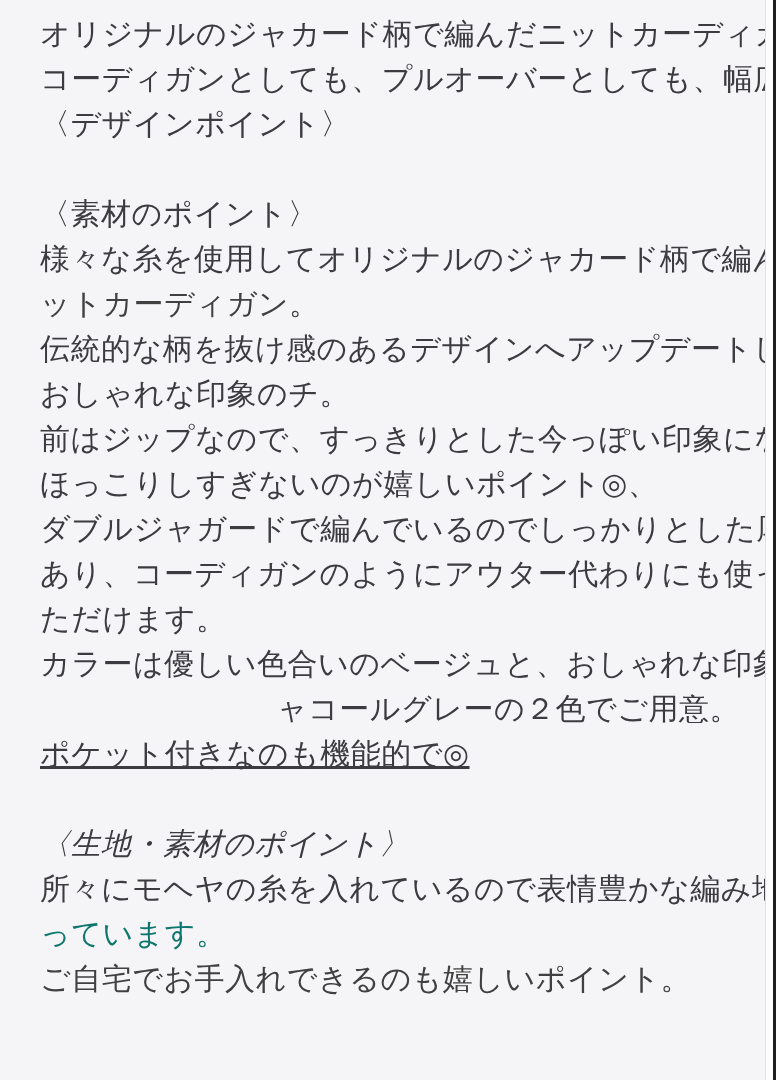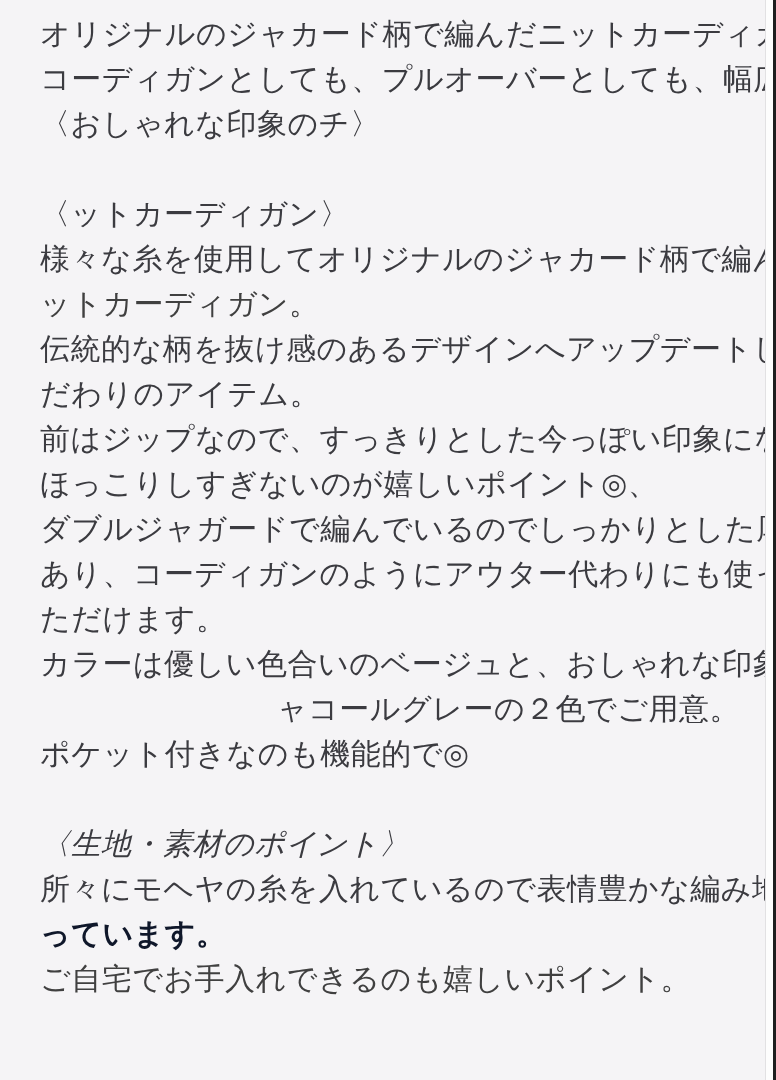--- a/index.html
+++ b/index.html
@@ -55,36 +55,36 @@
     background: #1f1f1f;
   }
 </style>
 </head>
 <body style="background: rgb(245, 244, 246);">
 
 <div class="page">
   <div class="text-block" id="lines-container">
       <div class="text-line" style="color: rgb(59, 59, 64);">オリジナルのジャカード柄で編んだニットカーディガン。</div>
       <div class="text-line" style="color: rgb(59, 59, 64);">コーディガンとしても、プルオーバーとしても、幅広く活</div>
-      <div class="text-line" style="color: rgb(59, 59, 64);">〈おしゃれな印象のチ〉</div>
+      <div class="text-line" style="color: rgb(59, 59, 64);">〈デザインポイント〉</div>
       <div class="text-line" style="color: rgb(59, 59, 64);">&nbsp;</div>
-      <div class="text-line" style="color: rgb(59, 59, 64);">〈ットカーディガン〉</div>
+      <div class="text-line" style="color: rgb(59, 59, 64);">〈素材のポイント〉</div>
       <div class="text-line" style="color: rgb(59, 59, 64);">様々な糸を使用してオリジナルのジャカード柄で編んだニ</div>
       <div class="text-line" style="color: #404040;">ットカーディガン。</div>
       <div class="text-line" style="color: rgb(59, 59, 64);">伝統的な柄を抜け感のあるデザインへアップデートしたこ</div>
-      <div class="text-line" style="color: rgb(59, 59, 64);">だわりのアイテム。</div>
+      <div class="text-line" style="color: rgb(59, 59, 64);">おしゃれな印象のチ。</div>
       <div class="text-line" style="color: rgb(59, 59, 64);">前はジップなので、すっきりとした今っぽい印象になり、</div>
       <div class="text-line" style="color: rgb(59, 59, 64);">ほっこりしすぎないのが嬉しいポイント◎、</div>
       <div class="text-line" style="color: rgb(59, 59, 64);">ダブルジャガードで編んでいるのでしっかりとした厚みが</div>
       <div class="text-line" style="color: rgb(59, 59, 64);">あり、コーディガンのようにアウター代わりにも使ってい</div>
       <div class="text-line" style="color: rgb(59, 59, 64);">ただけます。</div>
       <div class="text-line" style="color: rgb(59, 59, 64);">カラーは優しい色合いのベージュと、おしゃれな印象のチ</div>
       <div class="text-line" style="color: rgb(59, 59, 64); text-align: right;">ャコールグレーの２色でご用意。</div>
-      <div class="text-line" style="color: rgb(59, 59, 64);">ポケット付きなのも機能的で◎</div>
+      <div class="text-line" style="color: rgb(59, 59, 64); text-decoration: underline;">ポケット付きなのも機能的で◎</div>
       <div class="text-line" style="color: rgb(59, 59, 64);">&nbsp;</div>
       <div class="text-line" style="color: rgb(59, 59, 64); font-style: italic;">〈生地・素材のポイント〉</div>
       <div class="text-line" style="color: rgb(59, 59, 64);">所々にモヘヤの糸を入れているので表情豊かな編み地にな</div>
-      <div class="text-line" style="color: #0f172a; font-weight: bold;">っています。</div>
+      <div class="text-line" style="color: #0f766e;">っています。</div>
       <div class="text-line" style="color: #404040;">ご自宅でお手入れできるのも嬉しいポイント。</div>
     </div>
   <div class="right-gutter" style="background: rgb(253, 253, 253);"></div>
   <div class="right-edge-border" style="background: rgb(31, 31, 31);"></div>
 </div>
 
 </body></html>

